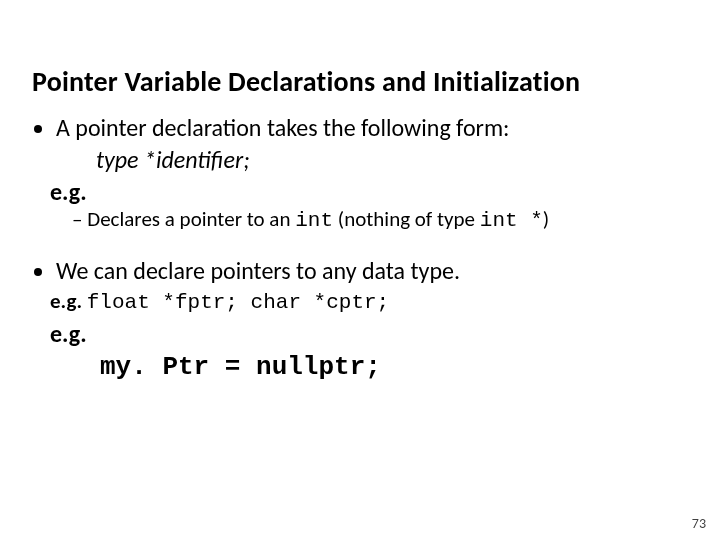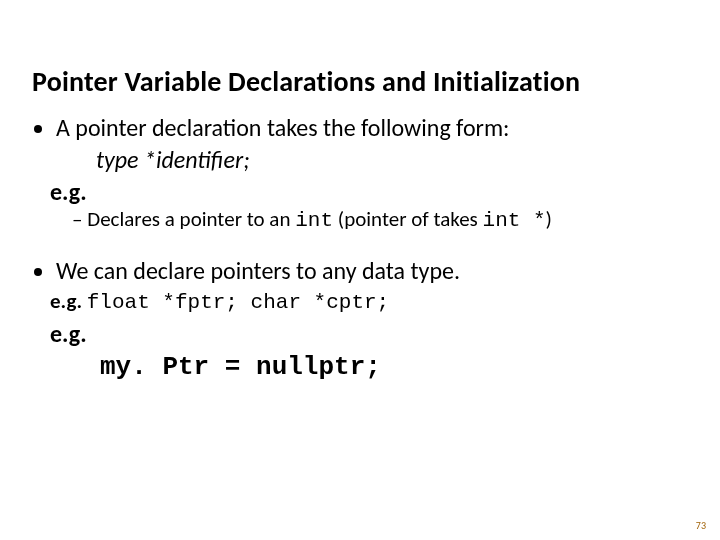--- a/index.html
+++ b/index.html
@@ -83,41 +83,41 @@
   }
   ul.subsub > li {
     font-size: 19px;
     line-height: 1.3;
   }
   .bold { font-weight: 700; }
   .pagenum {
     position: absolute;
     right: 14px;
     bottom: 8px;
-    font-size: 10px;
-    color: #a16207;
+    font-size: 14px;
+    color: #404040;
   }
 </style>
 </head>
 <body>
 
 <div class="slide">
 
   <div class="title">Pointer Variable Declarations and Initialization</div>
 
   <ul class="top">
     <li>A pointer declaration takes the following form:</li>
   </ul>
   <div class="indent1 italic">type    *identifier;</div>
 
   <div class="eg">e.g.</div>
 
   <ul class="sub">
     <li>
-      <span>Declares a pointer to an </span><span class="code-inline">int</span><span> (pointer of takes </span><span class="code-inline">int *</span><span>)</span>
+      <span>Declares a pointer to an </span><span class="code-inline">int</span><span> (nothing of type </span><span class="code-inline">int *</span><span>)</span>
     </li>
   </ul>
 
   <div class="gap"></div>
 
   <ul class="top">
     <li>We can declare pointers to any data type.</li>
   </ul>
 
   <div class="eg-line">

